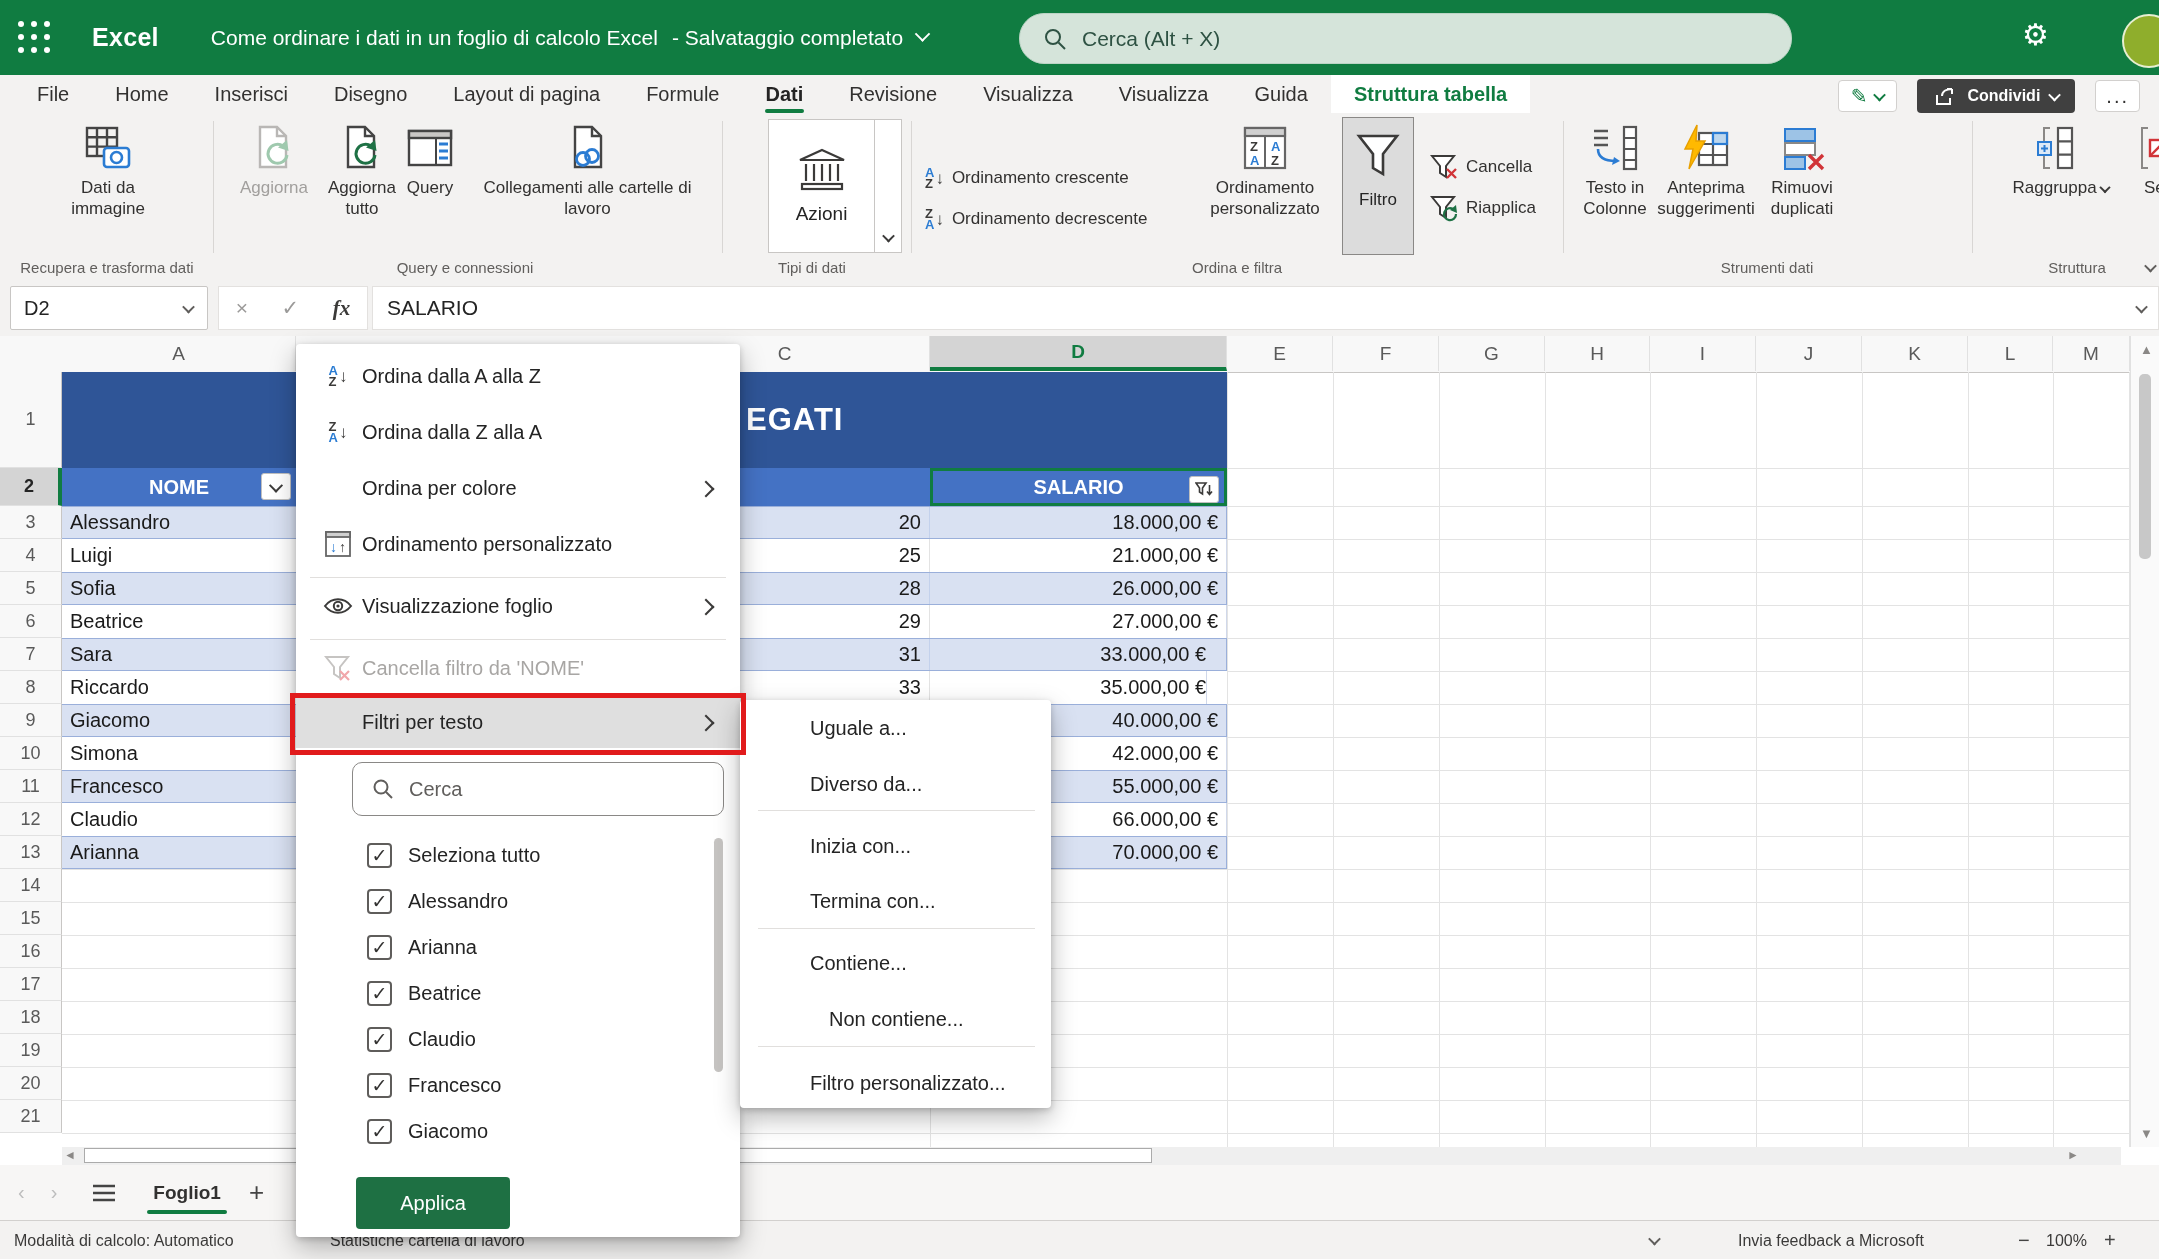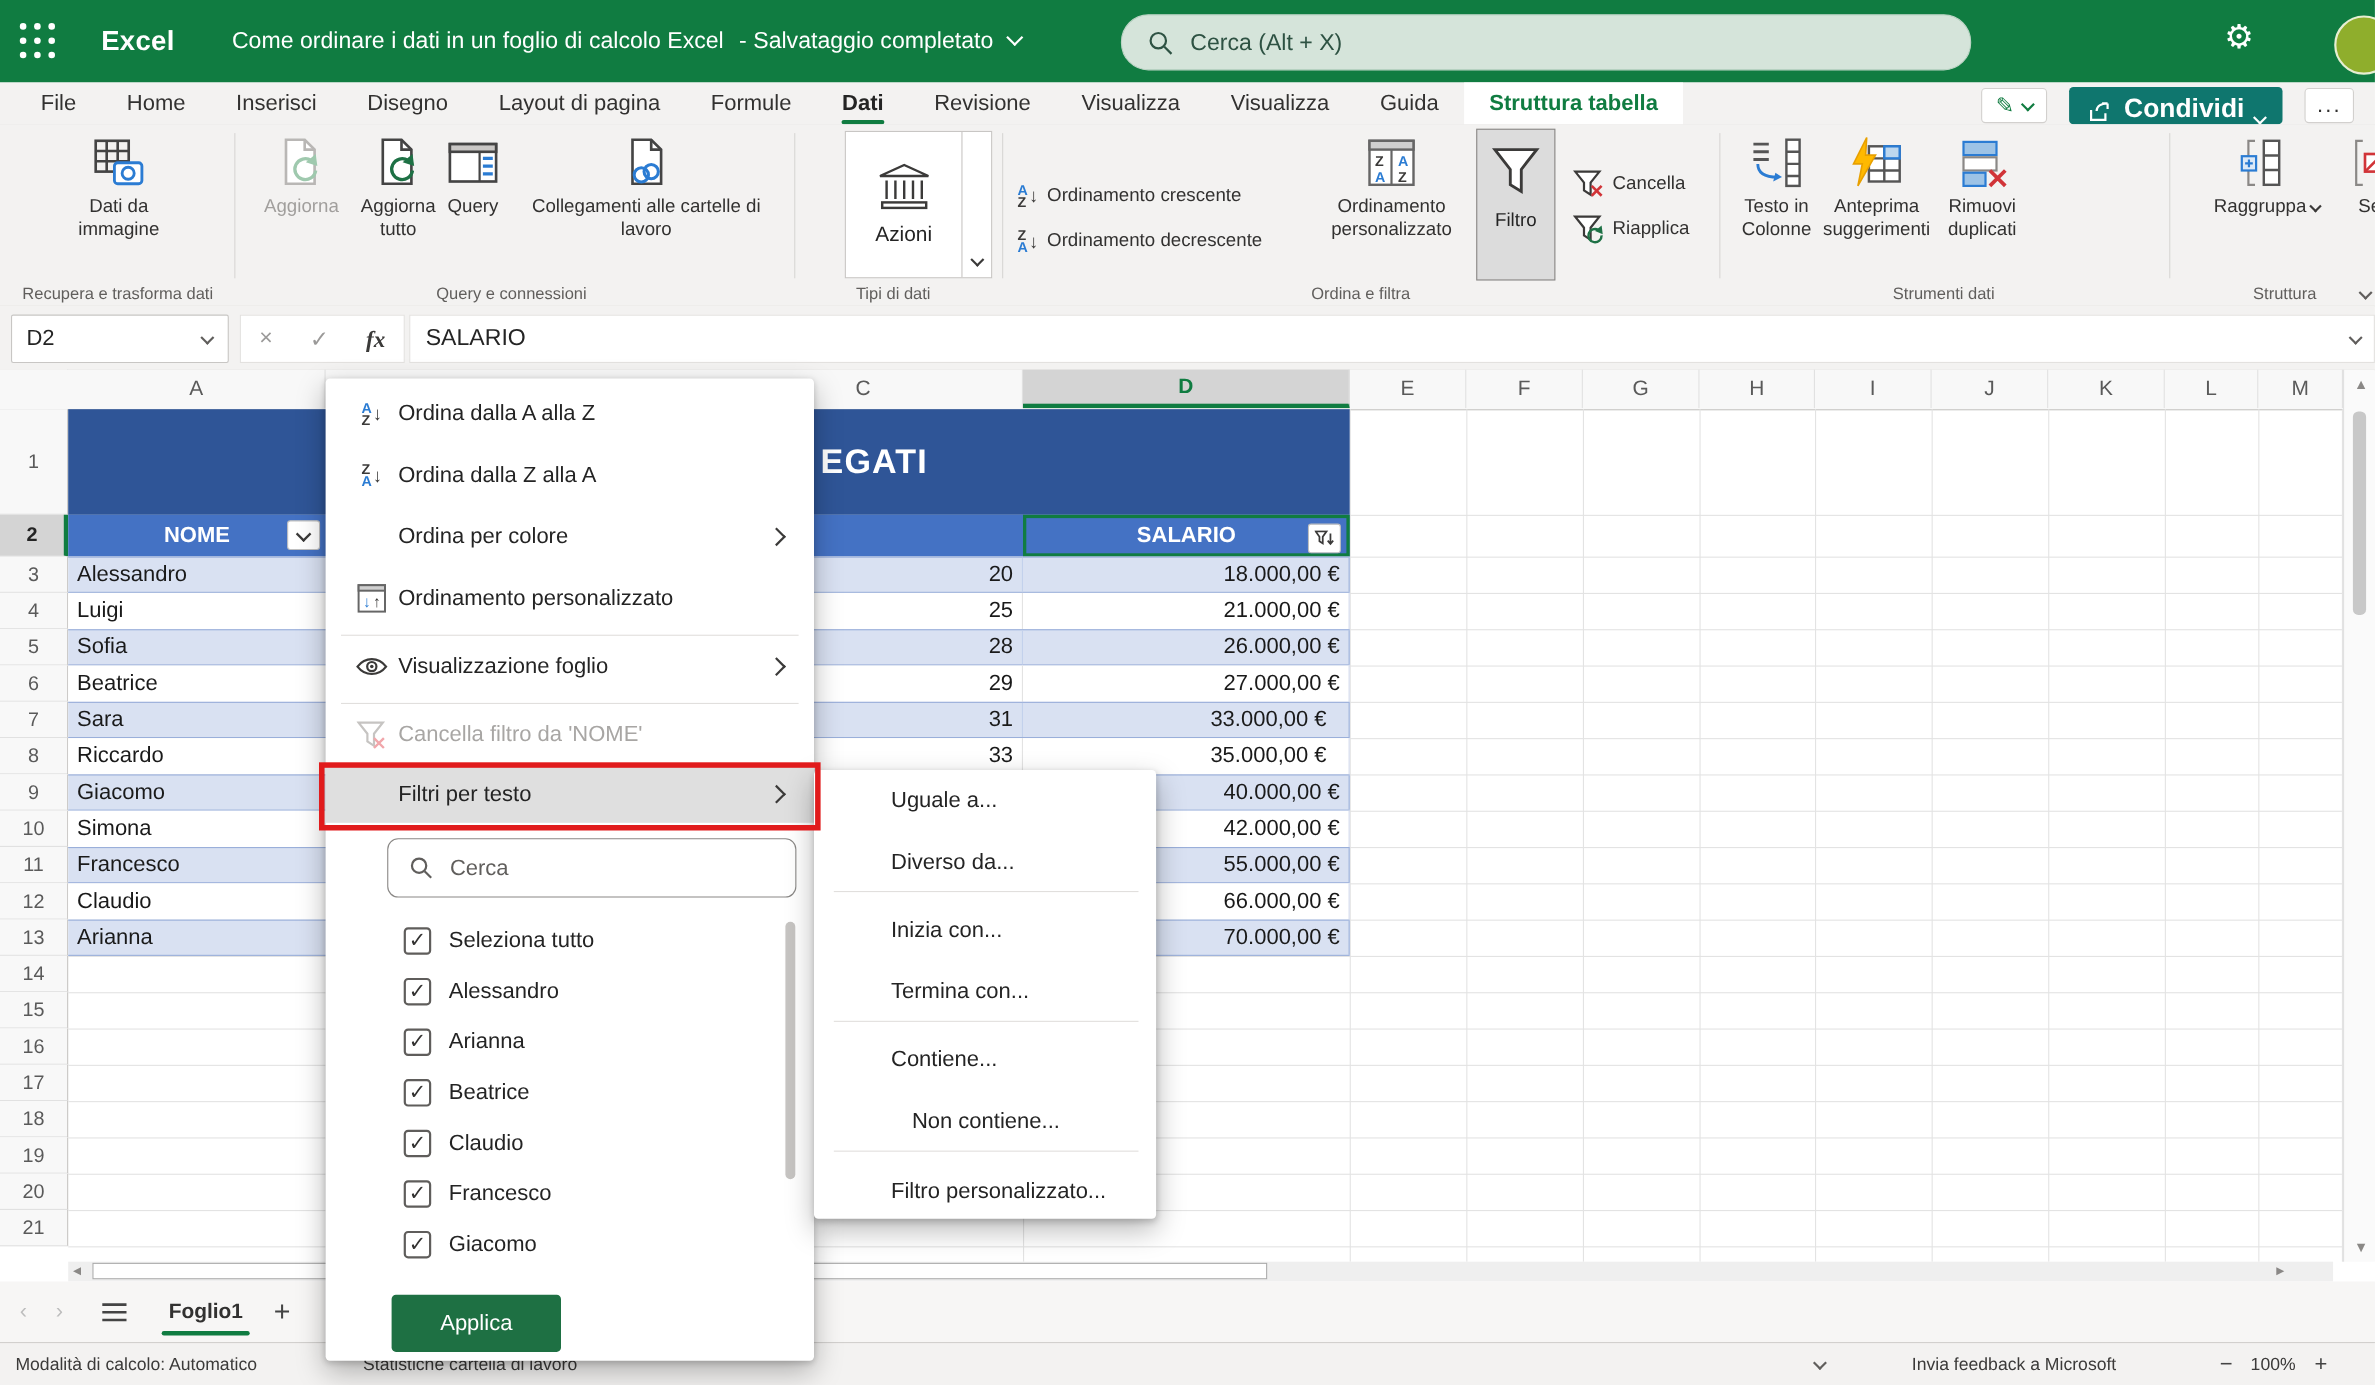--- a/index.html
+++ b/index.html
@@ -17,21 +17,21 @@
   .gear{position:absolute;left:2022px;top:17px;font-size:30px;color:#fff;cursor:pointer}
   .avatar{position:absolute;left:2122px;top:14px;width:50px;height:50px;border-radius:50%;background:#8fae2c;border:2px solid #e7efd2}
   
   .tabrow{position:absolute;left:0;top:75px;width:100%;height:38px;background:#F3F2F1;border-bottom:1px solid #E1DFDD;display:flex;align-items:stretch}
   #tabstrip{display:flex;align-items:stretch;padding-left:14px}
   .tab{position:relative;display:flex;align-items:center;padding:0 23px;font-size:20px;color:#323130;cursor:pointer;white-space:nowrap}
   .tab.active{font-weight:bold;color:#242424}
   .tab.active::after{content:"";position:absolute;left:22px;right:22px;bottom:0;height:4px;border-radius:2px;background:#107C41}
   .tab.ctx{background:#fff;color:#107C41;font-weight:600}
   .pillbtn{display:flex;align-items:center;gap:8px;border:1px solid #D2D0CE;background:#fff;border-radius:4px;cursor:pointer}
-  .sharebtn{background:#0f766e;color:#fff;border:none;font-size:24px;font-weight:600;display:flex;align-items:flex-end;gap:10px;border-radius:4px;cursor:pointer}
+  .sharebtn{background:#404040;color:#fff;border:none;font-size:16px;font-weight:600;display:flex;align-items:center;gap:10px;border-radius:4px;cursor:pointer}
   
   .ribbon{position:absolute;left:0;top:113px;width:100%;height:165px;background:#F3F2F1;border-bottom:1px solid #D6D4D2}
   .vsep{position:absolute;top:8px;height:132px;width:1px;background:#D8D6D4}
   .glabel{position:absolute;top:146px;font-size:15px;color:#605E5C;white-space:nowrap;transform:translateX(-50%)}
   .bigbtn{position:absolute;display:flex;flex-direction:column;align-items:center;cursor:pointer}
   .blabel{font-size:17px;color:#323130;text-align:center;line-height:21px;margin-top:4px;white-space:pre-line}
   .blabel.dis{color:#A19F9D}
   .smallbtn{position:absolute;display:flex;align-items:center;gap:8px;font-size:17px;color:#323130;cursor:pointer;white-space:nowrap}
   .azi{display:inline-flex;align-items:center;font-weight:bold;line-height:11px}
   .azi .col{display:flex;flex-direction:column;font-size:13px}
@@ -480,21 +480,21 @@
         <div class="tcell" style="left: 868px; top: 0px; width: 297px; height: 100%; justify-content: flex-end; padding-right: 8px; border-right: 1px solid rgb(208, 216, 234); color: rgb(26, 26, 26);">27.000,00 €</div>
       </div>
       <div class="abs" style="left: 62px; top: 638px; width: 1165px; height: 33px; box-sizing: border-box; background: rgb(217, 225, 242); border-top: 1px solid rgb(154, 175, 218); border-bottom: 1px solid rgb(154, 175, 218);">
         <div class="tcell" style="left: 8px; top: 0px; height: 100%; color: rgb(26, 26, 26);">Sara</div>
         <div class="tcell" style="left: 578px; top: 0px; width: 290px; height: 100%; justify-content: flex-end; padding-right: 8px; border-right: 1px solid rgb(195, 209, 236); color: rgb(26, 26, 26);">31</div>
         <div class="tcell" style="left: 868px; top: 0px; width: 297px; height: 100%; justify-content: flex-end; padding-right: 20px; border-right: 1px solid rgb(154, 175, 218); color: rgb(26, 26, 26);">33.000,00 €</div>
       </div>
       <div class="abs" style="left: 62px; top: 671px; width: 1165px; height: 33px; box-sizing: border-box; background: rgb(255, 255, 255); border-top: none; border-bottom: none;">
         <div class="tcell" style="left: 8px; top: 0px; height: 100%; color: rgb(26, 26, 26);">Riccardo</div>
         <div class="tcell" style="left: 578px; top: 0px; width: 290px; height: 100%; justify-content: flex-end; padding-right: 8px; border-right: 1px solid rgb(227, 227, 227); color: rgb(26, 26, 26);">33</div>
-        <div class="tcell" style="left: 868px; top: 0px; width: 297px; height: 100%; justify-content: flex-end; padding-right: 20px; border-right: 1px solid rgb(208, 216, 234); color: rgb(26, 26, 26); text-align: center;">35.000,00 €</div>
+        <div class="tcell" style="left: 848px; top: 0px; width: 297px; height: 100%; justify-content: flex-end; padding-right: 0; border-right: 1px solid rgb(208, 216, 234); color: rgb(26, 26, 26); text-align: center;">35.000,00 €</div>
       </div>
       <div class="abs" style="left: 62px; top: 704px; width: 1165px; height: 33px; box-sizing: border-box; background: rgb(217, 225, 242); border-top: 1px solid rgb(154, 175, 218); border-bottom: 1px solid rgb(154, 175, 218);">
         <div class="tcell" style="left: 8px; top: 0px; height: 100%; color: rgb(26, 26, 26);">Giacomo</div>
         <div class="tcell" style="left: 578px; top: 0px; width: 290px; height: 100%; justify-content: flex-end; padding-right: 8px; border-right: 1px solid rgb(195, 209, 236); color: rgb(26, 26, 26);"></div>
         <div class="tcell" style="left: 868px; top: 0px; width: 297px; height: 100%; justify-content: flex-end; padding-right: 8px; border-right: 1px solid rgb(154, 175, 218); color: rgb(26, 26, 26);">40.000,00 €</div>
       </div>
       <div class="abs" style="left: 62px; top: 737px; width: 1165px; height: 33px; box-sizing: border-box; background: rgb(255, 255, 255); border-top: none; border-bottom: none;">
         <div class="tcell" style="left: 8px; top: 0px; height: 100%; color: rgb(26, 26, 26);">Simona</div>
         <div class="tcell" style="left: 578px; top: 0px; width: 290px; height: 100%; justify-content: flex-end; padding-right: 8px; border-right: 1px solid rgb(227, 227, 227); color: rgb(26, 26, 26);"></div>
         <div class="tcell" style="left: 868px; top: 0px; width: 297px; height: 100%; justify-content: flex-end; padding-right: 8px; border-right: 1px solid rgb(208, 216, 234); color: rgb(26, 26, 26);">42.000,00 €</div>

